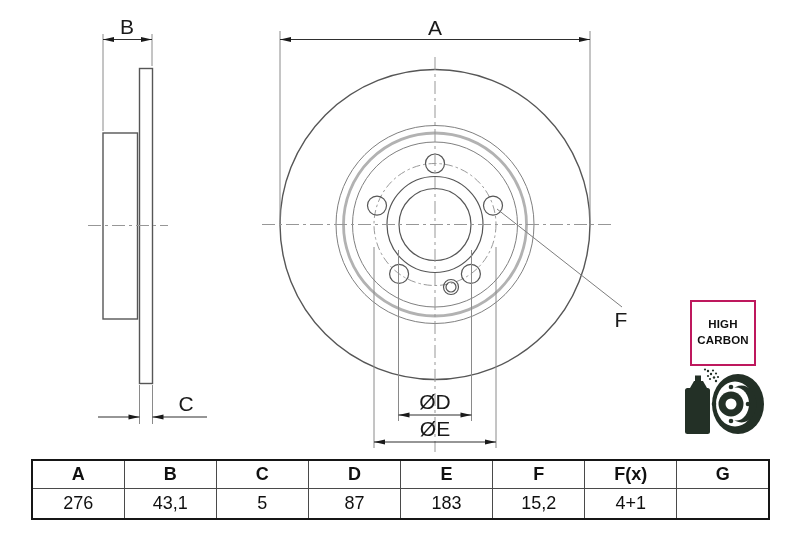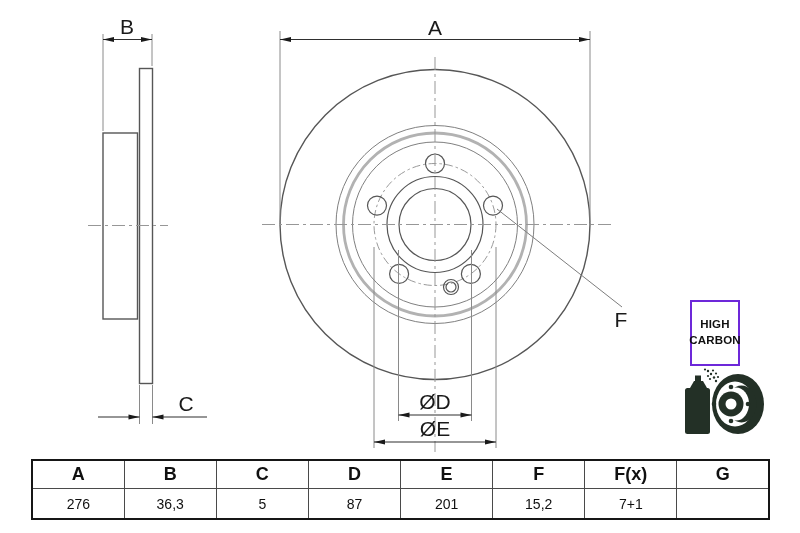--- a/index.html
+++ b/index.html
@@ -9,32 +9,32 @@
   .dim-text{font-family:"Liberation Sans",sans-serif;font-size:21px;fill:#1a1a1a;}
   .dim-line{stroke:#2f2f2f;stroke-width:1.2;}
   .arrow{fill:#1a1a1a;stroke:none;}
   .ext-line{stroke:#8a8a8a;stroke-width:1;}
   .outline{stroke:#565656;stroke-width:1.4;fill:none;}
   .thin-ring{stroke:#808080;stroke-width:1;fill:none;}
   .thick-ring{stroke:#b2b2b2;stroke-width:2.8;fill:none;}
   .centerline{stroke:#979797;stroke-width:1;fill:none;stroke-dasharray:13 4 3 4;}
   .boltcircle{stroke:#9a9a9a;stroke-width:1;fill:none;stroke-dasharray:8 3 2.5 3;}
   .leader{stroke:#7d7d7d;stroke-width:1;}
-  .hc-box{position:absolute;left:690px;top:300px;width:50px;height:66px;
-          border:2px solid #6d28d9;box-sizing:border-box;background:#ffffff;
+  .hc-box{position:absolute;left:690px;top:300px;width:66px;height:66px;
+          border:2px solid #be185d;box-sizing:border-box;background:#ffffff;
           display:flex;flex-direction:column;align-items:center;justify-content:center;}
   .hc-box span{font-size:11.5px;font-weight:bold;color:#101010;line-height:1.35;letter-spacing:.2px;}
   .coated-icon{position:absolute;left:683px;top:368px;}
   table.dim{position:absolute;left:31px;top:459px;width:739px;height:58px;
             border-collapse:collapse;table-layout:fixed;background:#fff;
             border:2px solid #161616;}
   table.dim th, table.dim td{border:1px solid #4a4a4a;text-align:center;padding:0;
             color:#101010;vertical-align:middle;}
   table.dim th{height:27px;font-size:18px;font-weight:bold;}
-  table.dim td{height:29px;font-size:14px;font-weight:normal;text-align:center;}
+  table.dim td{height:29px;font-size:18px;font-weight:normal;text-align:center;}
 </style>
 </head>
 <body>
 
 <div class="stage">
 
   <svg width="800" height="460" viewBox="0 0 800 460">
 
     <g>
       <rect x="139.5" y="68.5" width="13" height="315" class="outline"></rect>
@@ -160,24 +160,24 @@
         <th>D</th>
         <th>E</th>
         <th>F</th>
         <th>F(x)</th>
         <th>G</th>
       </tr>
     </thead>
     <tbody>
       <tr>
         <td>276</td>
-        <td>36,3</td>
+        <td>43,1</td>
         <td>5</td>
         <td>87</td>
-        <td>201</td>
+        <td>183</td>
         <td>15,2</td>
-        <td>7+1</td>
+        <td>4+1</td>
         <td></td>
       </tr>
     </tbody>
   </table>
 
 </div>
 
 </body></html>

